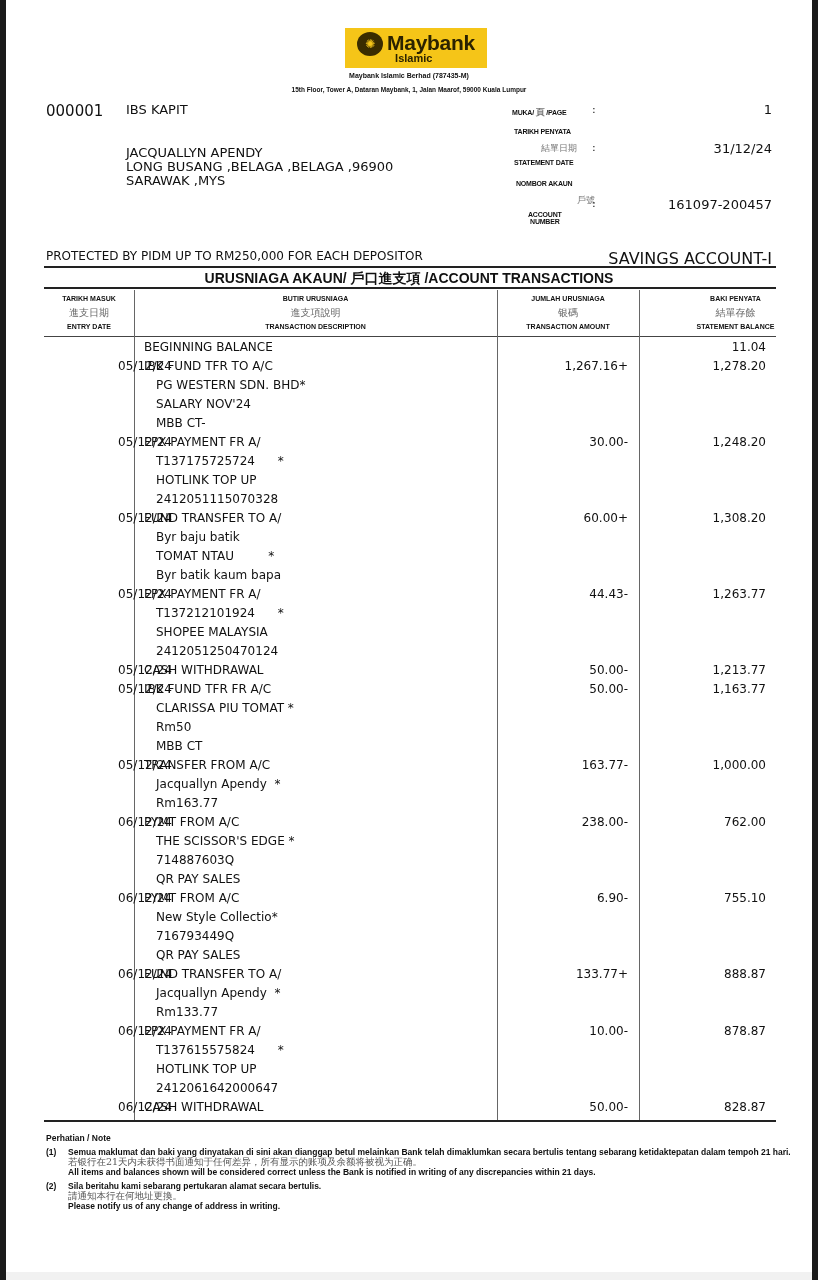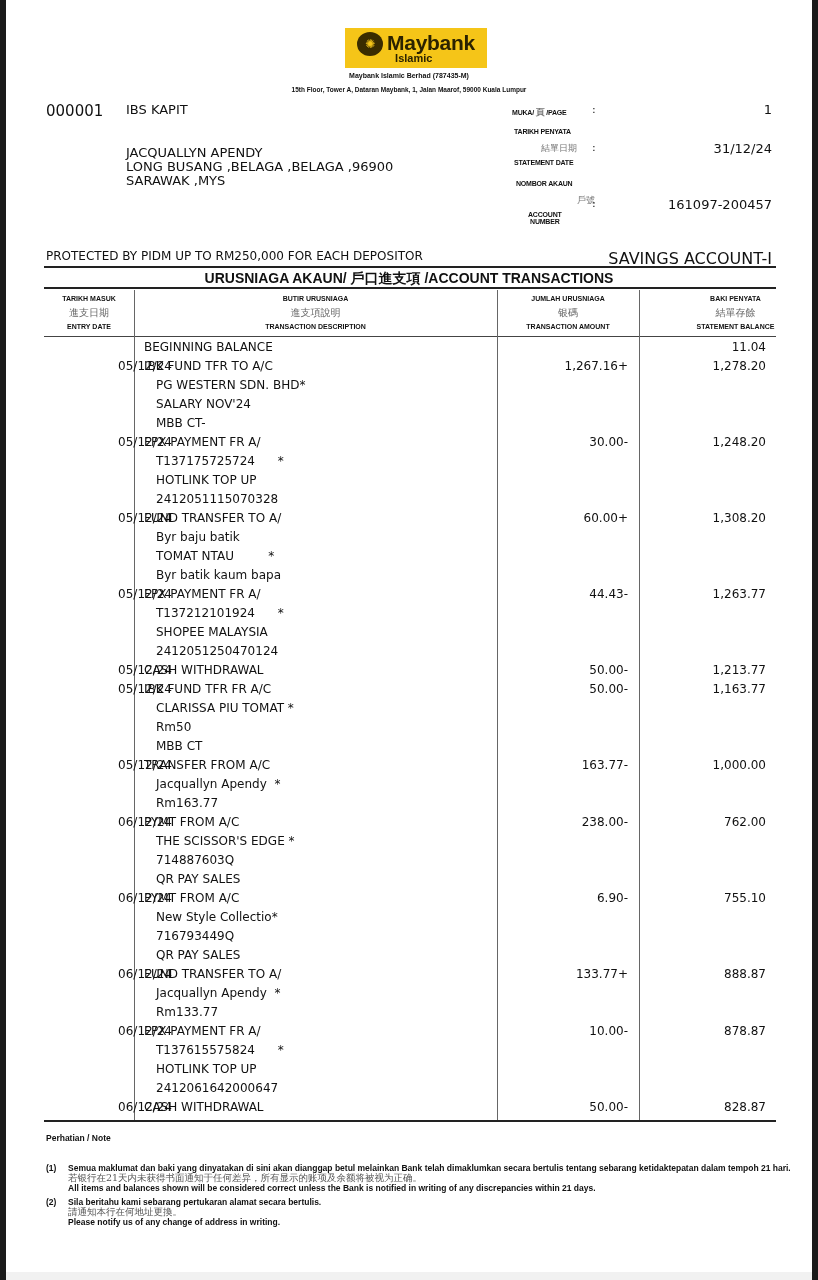--- a/index.html
+++ b/index.html
@@ -366,21 +366,21 @@
       <span class="c-date">06/12/24</span>
       <span class="c-desc">CASH WITHDRAWAL</span>
       <span class="c-amt">50.00-</span>
       <span class="c-bal">828.87</span>
     </div>
   </div>
 
 <div class="rule-thick" style="top:1120px;"></div>
 
 <div class="notes">
-  <div style="margin-bottom:20px;">Perhatian / Note</div>
+  <div style="margin-bottom:4px;">Perhatian / Note</div>
   <div class="note-item" style="width:730px;">
     <span class="note-num">(1)</span>
     <div>Semua maklumat dan baki yang dinyatakan di sini akan dianggap betul melainkan Bank telah dimaklumkan secara bertulis tentang sebarang ketidaktepatan dalam tempoh 21 hari.</div>
     <div class="note-cn">若银行在21天内未获得书面通知于任何差异，所有显示的账项及余额将被视为正确。</div>
     <div>All items and balances shown will be considered correct unless the Bank is notified in writing of any discrepancies within 21 days.</div>
   </div>
   <div class="note-item" style="margin-top:4px;">
     <span class="note-num">(2)</span>
     <div>Sila beritahu kami sebarang pertukaran alamat secara bertulis.</div>
     <div class="note-cn">請通知本行在何地址更換。</div>

